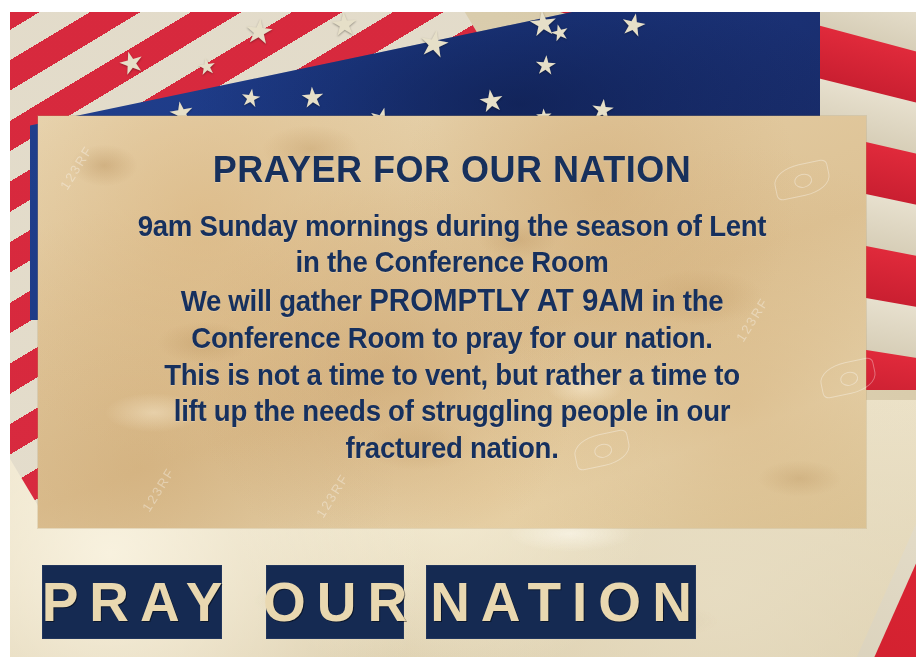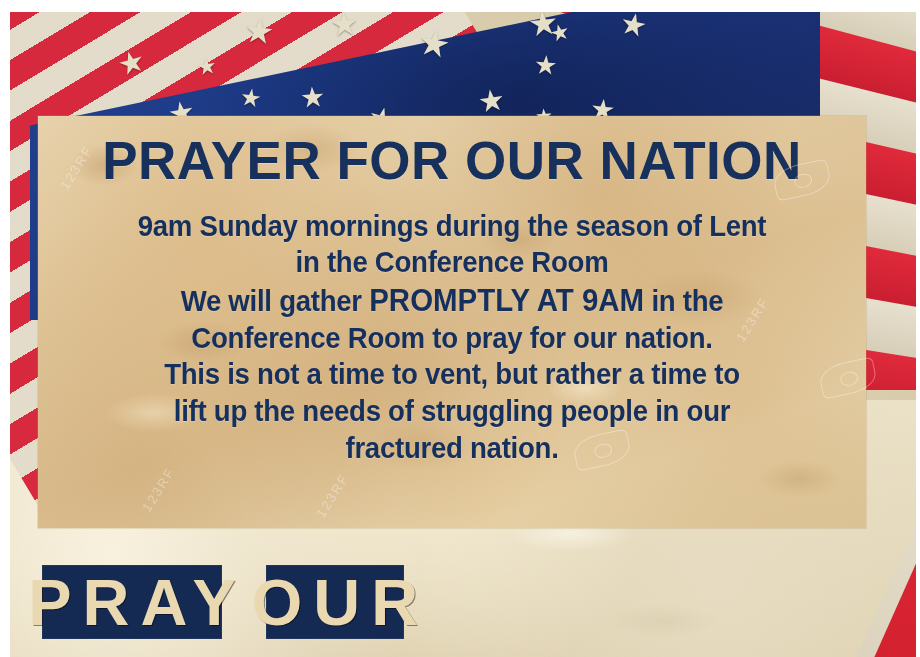--- a/index.html
+++ b/index.html
@@ -185,23 +185,23 @@
     position:relative;
     z-index:2;
     padding: 12px 26px 0 26px;
     text-align:center;
   }
 
   .poster-title {
     color: #17305c;
     font-family: "Liberation Sans", sans-serif;
     font-weight: bold;
-    font-size: 53px;
+    font-size: 36px;
     letter-spacing: .5px;
-    margin: 5px 0 0 0;
+    margin: 23px 0 0 0;
     line-height: 1.05;
     text-shadow: 0 1px 0 rgba(255,255,255,.25);
   }
 
   .body-line {
     color: #16305e;
     font-family: "Liberation Sans", sans-serif;
     font-weight: bold;
     font-size: 30px;
     line-height: 1.22;
@@ -253,21 +253,21 @@
     height: 78px;
     display: flex;
     align-items: stretch;
     z-index: 4;
   }
   .word-box {
     background: #152a52;
     color: #e9d8b0;
     font-family: "Liberation Sans", sans-serif;
     font-weight: bold;
-    font-size: 65px;
+    font-size: 55px;
     letter-spacing: 11px;
     text-indent: 11px;
     display: flex;
     align-items: center;
     justify-content: center;
     height: 74px;
     box-shadow: inset 0 0 0 1px rgba(255,255,255,.06);
     text-shadow: 1px 1px 0 rgba(0,0,0,.45);
   }
   .gap { width: 22px; }
@@ -363,18 +363,19 @@
     </div>
   </div>
 
   <div class="banner">
     <div class="lead"></div>
     <div class="word-box" style="width:180px;">PRAY</div>
     <div class="gap"></div>
     <div class="gap"></div>
     <div class="word-box" style="width:138px;">OUR</div>
     <div class="gap"></div>
+    <div class="word-box" style="width:270px;">NATION</div>
   </div>
 
   <div class="frame"></div>
   <div class="frame-right"></div>
 
 </div>
 
 </body></html>

